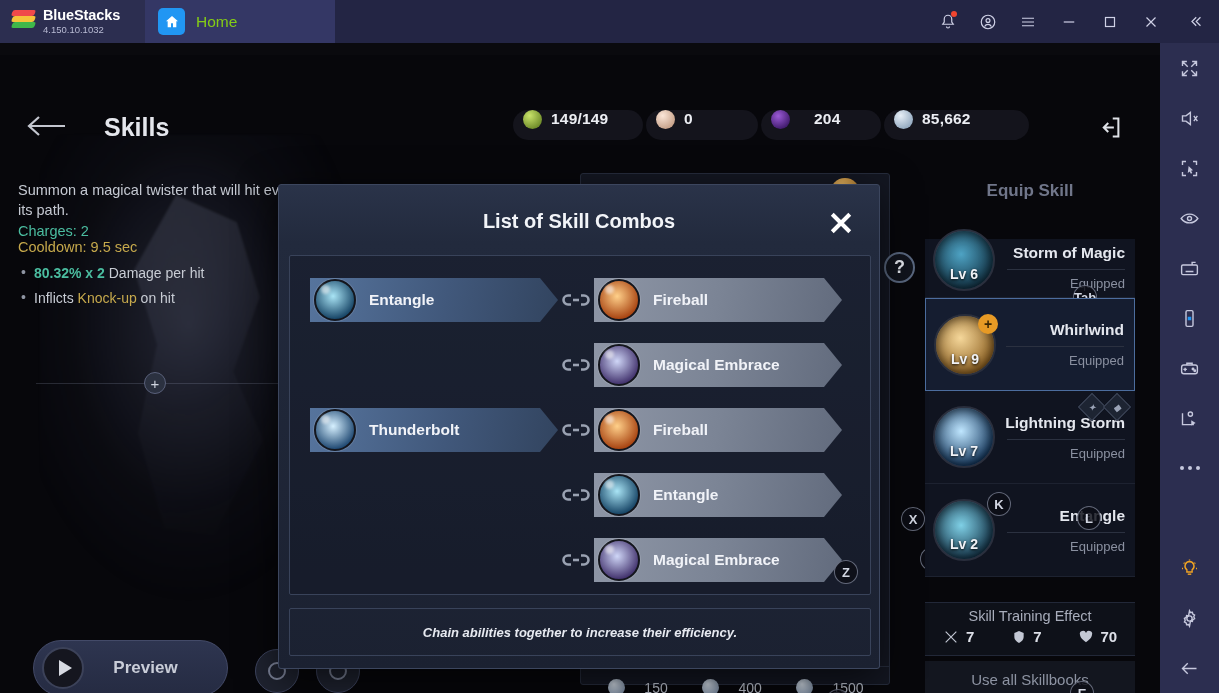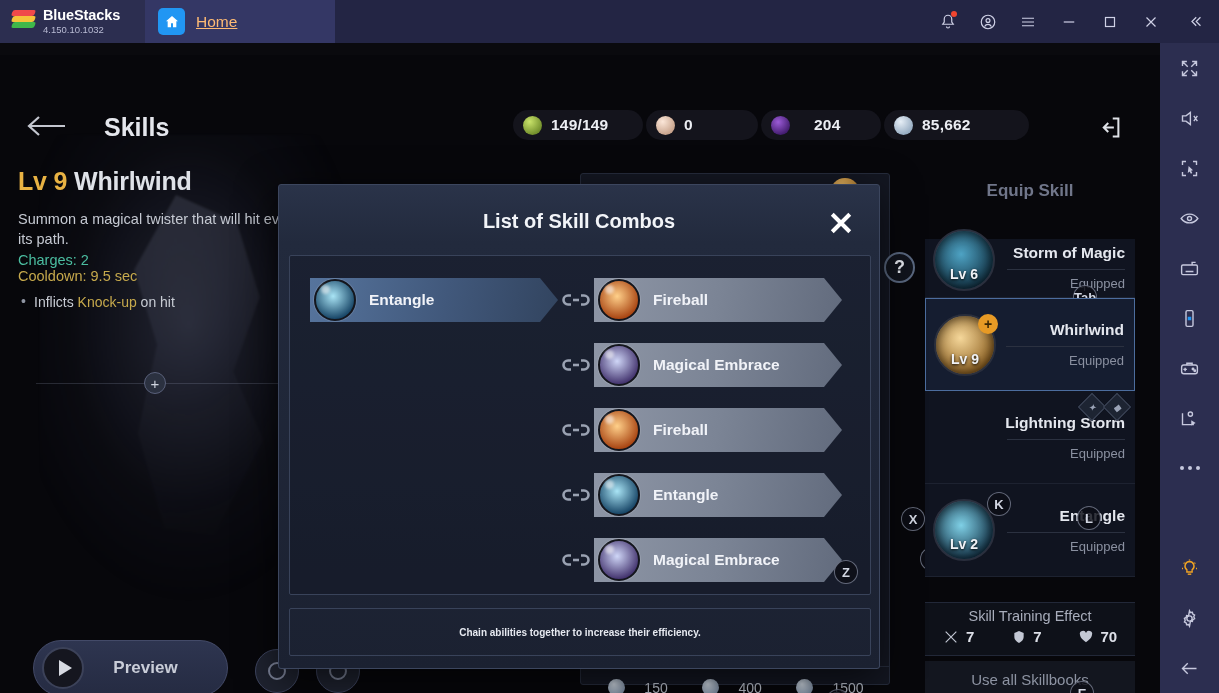--- a/index.html
+++ b/index.html
@@ -38,21 +38,21 @@
   .bs-tab.home { background: #343765; }
   .bs-tab.game { background: #1a1c33; }
   .bs-tab-ico { width: 27px; height: 27px; border-radius: 5px; flex: none; position: relative; overflow: hidden; }
   .home-ico { background: #2196f3; display: flex; align-items: center; justify-content: center; }
   .home-ico svg { width: 16px; height: 16px; }
   .game-ico { background: linear-gradient(150deg,#6b4a38 0%,#c99a6e 45%,#5a3b2f 100%); }
   .game-ico::before { content:""; position:absolute; left:5px; top:3px; width:15px; height:15px; border-radius:50%;
       background: radial-gradient(circle at 40% 35%, #f0d8b8, #a9744c 70%); }
   .game-ico::after { content:""; position:absolute; left:2px; bottom:2px; width:23px; height:8px;
       background: linear-gradient(#7e5d46,#3a2a22); }
-  .bs-tab-label { color: #fdba74; font-size: 15.5px; white-space: nowrap; text-decoration: underline; }
+  .bs-tab-label { color: #84cc16; font-size: 15.5px; white-space: nowrap; }
 
   .bs-spacer { flex: 1; }
   .bs-win-btns { display: flex; align-items: center; }
   .bs-ic-btn {
     width: 40px; height: 43px; display: flex; align-items: center; justify-content: center;
     position: relative;
   }
   .bs-ic-btn svg { width: 18px; height: 18px; stroke: #cfd1e6; fill: none; stroke-width: 1.6; }
   .bs-ic-btn.wide { width: 41px; }
   .bell-dot { position: absolute; top: 11px; right: 11px; width: 6px; height: 6px; border-radius: 50%; background: #f0452f; }
@@ -90,21 +90,21 @@
     background: linear-gradient(160deg, rgba(130,136,160,0.22), rgba(60,64,84,0.10) 60%, rgba(0,0,0,0));
     clip-path: polygon(40% 0, 72% 8%, 84% 30%, 70% 52%, 86% 72%, 60% 100%, 34% 98%, 20% 70%, 30% 44%, 18% 22%);
   }
   .back-arrow { position: absolute; left: 25px; top: 58px; width: 42px; height: 30px; }
   .back-arrow svg { width: 42px; height: 26px; stroke: #c3c6cf; fill: none; stroke-width: 2.2; }
   .page-title { position: absolute; left: 104px; top: 58px; color: #e4e6ec; font-size: 25px; font-weight: bold; }
 
   
   .currency-bar { position: absolute; left: 513px; top: 55px; height: 30px; display: flex; align-items: center; }
   .cur-group {
-    display: flex; align-items: center; gap: 9px; height: 30px; padding: 0 18px 0 10px;
+    display: flex; align-items: flex-start; gap: 9px; height: 30px; padding: 0 18px 0 10px;
     background: #14141c; border-radius: 15px; margin-right: 3px;
   }
   .cur-group.w1 { min-width: 130px; }
   .cur-group.w2 { min-width: 112px; }
   .cur-group.w3 { min-width: 120px; gap: 24px; }
   .cur-group.w4 { min-width: 145px; }
   .cur-ico { width: 19px; height: 19px; border-radius: 50%; flex: none; }
   .cur-ico.energy { background: radial-gradient(circle at 35% 30%, #c9e36a, #6f8c2a 75%); }
   .cur-ico.pearl  { background: radial-gradient(circle at 35% 30%, #fbe6d8, #c39d85 80%); }
   .cur-ico.black  { background: radial-gradient(circle at 38% 32%, #9b5bd6, #3b1766 80%); }
@@ -249,21 +249,21 @@
   .modal-close svg { width: 30px; height: 30px; stroke: #ffffff; stroke-width: 3.2; }
   .modal-body {
     position: absolute; left: 10px; top: 70px; width: 582px; height: 340px;
     border: 1px solid #39435a; background: rgba(14,18,29,0.35); border-radius: 2px;
   }
   .modal-foot {
     position: absolute; left: 10px; bottom: 12px; width: 582px; height: 48px;
     border: 1px solid #39435a; border-radius: 2px;
     display: flex; align-items: center; justify-content: center;
   }
-  .modal-foot span { color: #e6e9f0; font-size: 10px; font-weight: bold; }
+  .modal-foot span { color: #e6e9f0; font-size: 13px; font-weight: bold; font-style: italic; }
 
   .combo-row { position: absolute; height: 44px; display: flex; align-items: center; }
   .chev {
     position: relative; height: 44px; display: flex; align-items: center; padding-left: 4px;
     clip-path: polygon(0 0, calc(100% - 18px) 0, 100% 50%, calc(100% - 18px) 100%, 0 100%);
   }
   .chev.src { width: 248px; background: linear-gradient(100deg,#56749d 0%, #41587b 55%, #32445f 100%); }
   .chev.dst { width: 248px; background: linear-gradient(100deg,#8e96a6 0%, #7b8495 50%, #626b7d 100%); }
   .chev-ico {
     width: 42px; height: 42px; border-radius: 50%; flex: none; position: relative;
@@ -471,28 +471,27 @@
     </div>
 
     <div class="exit-btn">
       <svg viewBox="0 0 24 24">
           <path d="M14 4h5v16h-5"></path>
           <path d="M10 8l-4 4 4 4M6 12h9"></path>
         </svg>
     </div>
 
     <div class="skill-detail">
-      <div class="sd-title">
-        <span class="lv">Lv 9</span>
-        <span>Whirlwind</span>
-      </div>
       <div class="sd-desc">Summon a magical twister that will hit everything in its path.</div>
       <div class="sd-charges">Charges: 2</div>
       <div class="sd-cool">Cooldown: 9.5 sec</div>
       <div class="sd-bullets">
+        <div class="sd-bullet">
+          <span class="g">80.32% x 2</span><span> Damage per hit</span>
+        </div>
         <div class="sd-bullet">
           <span>Inflicts </span><span class="y">Knock-up</span><span> on hit</span>
         </div>
       </div>
       <div class="sd-divider"></div>
       <div class="sd-plus">+</div>
     </div>
 
     <div class="preview-btn">
       <div class="preview-play">
@@ -566,20 +565,23 @@
             <div class="sk-lv">Lv 9</div>
           </div>
           <div class="sk-right">
             <div class="sk-name">Whirlwind</div>
             <div class="sk-sep"></div>
             <div class="sk-status">Equipped</div>
           </div>
         </div>
 
         <div class="skill-row">
+          <div class="sk-icon light">
+            <div class="sk-lv">Lv 7</div>
+          </div>
           <div class="sk-right">
             <div class="sk-name">Lightning Storm</div>
             <div class="sk-sep"></div>
             <div class="sk-status">Equipped</div>
           </div>
           <div class="sk-badges">
             <div class="badge-dia">
                 <i>✦</i>
               </div>
             <div class="badge-dia">
@@ -676,20 +678,26 @@
                 <path d="M9 3.5H6a4.5 4.5 0 0 0 0 9h3"></path>
                 <path d="M19 3.5h3a4.5 4.5 0 0 1 0 9h-3"></path>
               </svg>
           </div>
           <div class="chev dst">
             <span class="chev-ico ico-embrace"></span>
             <span class="chev-name">Magical Embrace</span>
           </div>
         </div>
 
+        <div class="combo-row" style="left:20px; top:152px;">
+          <div class="chev src">
+            <span class="chev-ico ico-thunder"></span>
+            <span class="chev-name">Thunderbolt</span>
+          </div>
+        </div>
         <div class="combo-row" style="left:268px; top:152px;">
           <div class="link-ico">
             <svg viewBox="0 0 28 16">
                 <path d="M11 8h6"></path>
                 <path d="M9 3.5H6a4.5 4.5 0 0 0 0 9h3"></path>
                 <path d="M19 3.5h3a4.5 4.5 0 0 1 0 9h-3"></path>
               </svg>
           </div>
           <div class="chev dst">
             <span class="chev-ico ico-fireball"></span>

